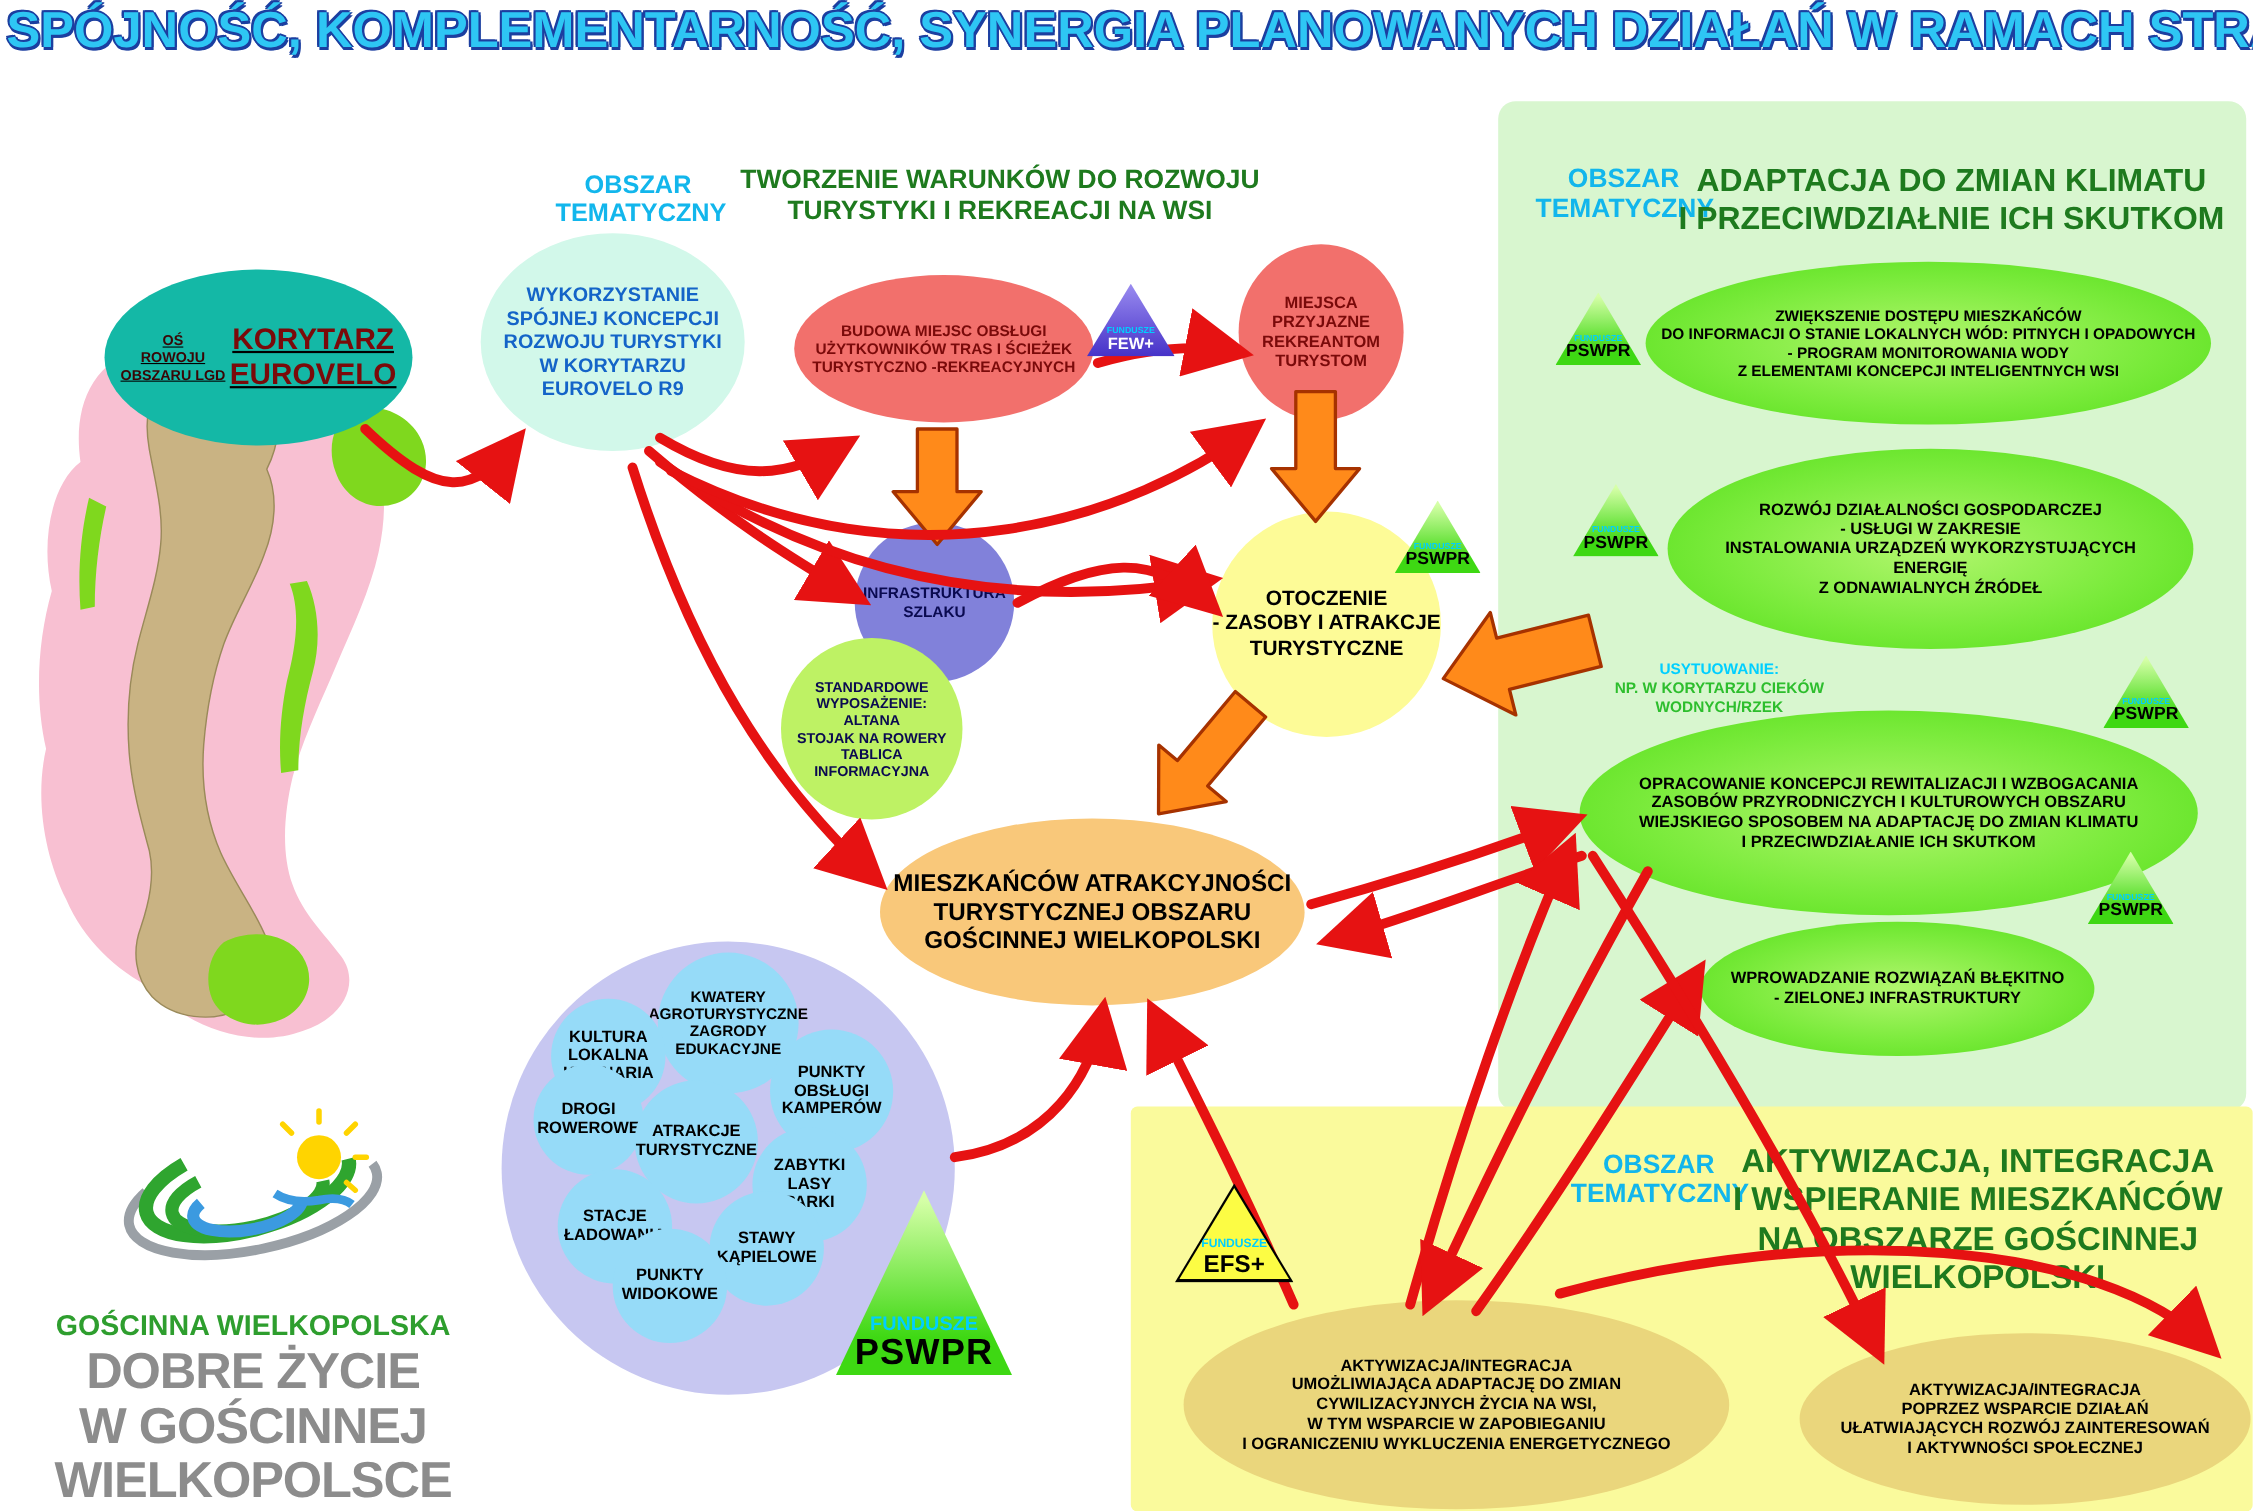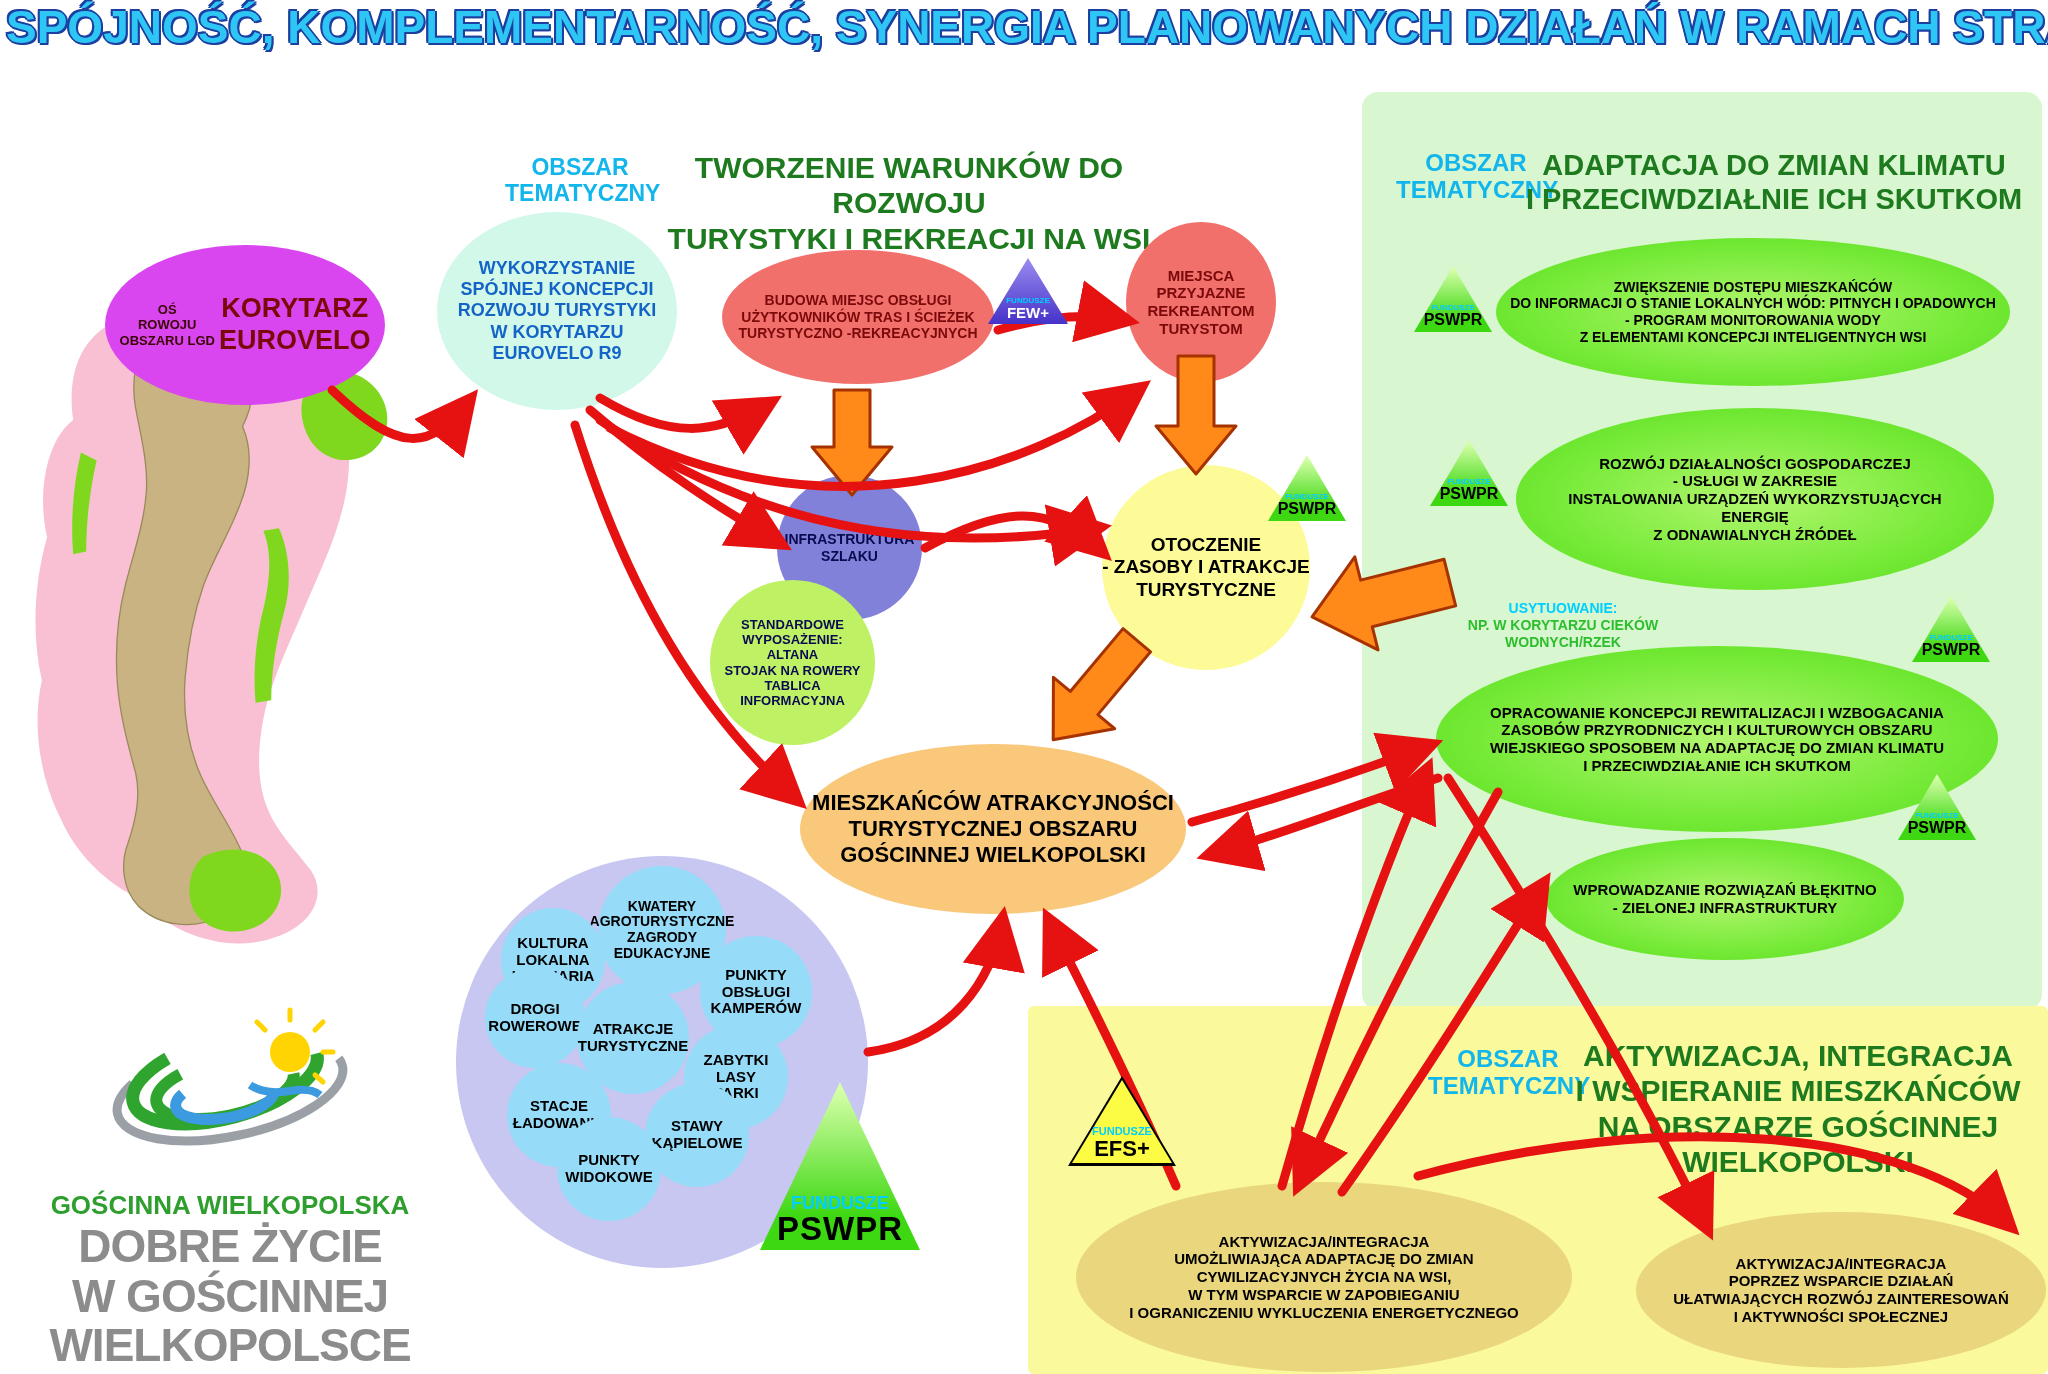--- a/index.html
+++ b/index.html
@@ -67,24 +67,24 @@
   <path d="M238,60 C258,52 280,62 288,80 C296,98 288,118 270,124 C252,130 234,120 228,102 C222,86 226,68 238,60 Z" fill="#7FD81E"></path>
   <path d="M196,180 C204,200 200,225 194,248 C190,268 188,290 190,312 L202,310 C202,288 206,264 212,242 C218,220 216,196 208,178 Z" fill="#7FD81E"></path>
   <path d="M150,430 C170,420 195,424 205,440 C215,456 208,476 190,484 C172,492 150,486 142,470 C136,456 140,438 150,430 Z" fill="#7FD81E"></path>
   <path d="M56,120 C50,145 48,172 50,198 L60,196 C60,172 63,148 68,126 Z" fill="#7FD81E"></path>
 </svg>
 
 <div class="title" data-bind="title" style="z-index:30;">SPÓJNOŚĆ, KOMPLEMENTARNOŚĆ, SYNERGIA PLANOWANYCH DZIAŁAŃ W RAMACH STRATEGII</div>
 
 <div class="obszar" data-bind="tourism.obszar" style="left:505px;top:155px;width:150px;font-size:23px;z-index:10;">OBSZAR
 TEMATYCZNY</div>
-<div class="heading" data-bind="tourism.heading" style="left:629px;top:150px;width:560px;font-size:30px;z-index:10;">TWORZENIE WARUNKÓW DO ROZWOJU
+<div class="heading" data-bind="tourism.heading" style="left:629px;top:150px;width:560px;font-size:24px;z-index:10;">TWORZENIE WARUNKÓW DO ROZWOJU
 TURYSTYKI I REKREACJI NA WSI</div>
 
-<div class="node" style="left:105px;top:245px;width:280px;height:160px;background:#d946ef;z-index:10;">
+<div class="node" style="left:95px;top:245px;width:280px;height:160px;background:#14b8a6;z-index:10;text-decoration:underline;">
   <span data-bind="korytarz.prefix" style="font-size:13px;color:#3A0505;margin-right:4px;">OŚ
 ROWOJU
 OBSZARU LGD</span>
   <span data-bind="korytarz.label" style="font-size:27px;color:#7A0A0A;">KORYTARZ
 EUROVELO</span>
 </div>
 
 <div class="node" data-bind="tourism.wykorzystanie" style="left:437px;top:212px;width:240px;height:198px;background:#D2F8EA;color:#1464C8;font-size:18px;z-index:10;">WYKORZYSTANIE
 SPÓJNEJ KONCEPCJI
 ROZWOJU TURYSTYKI

